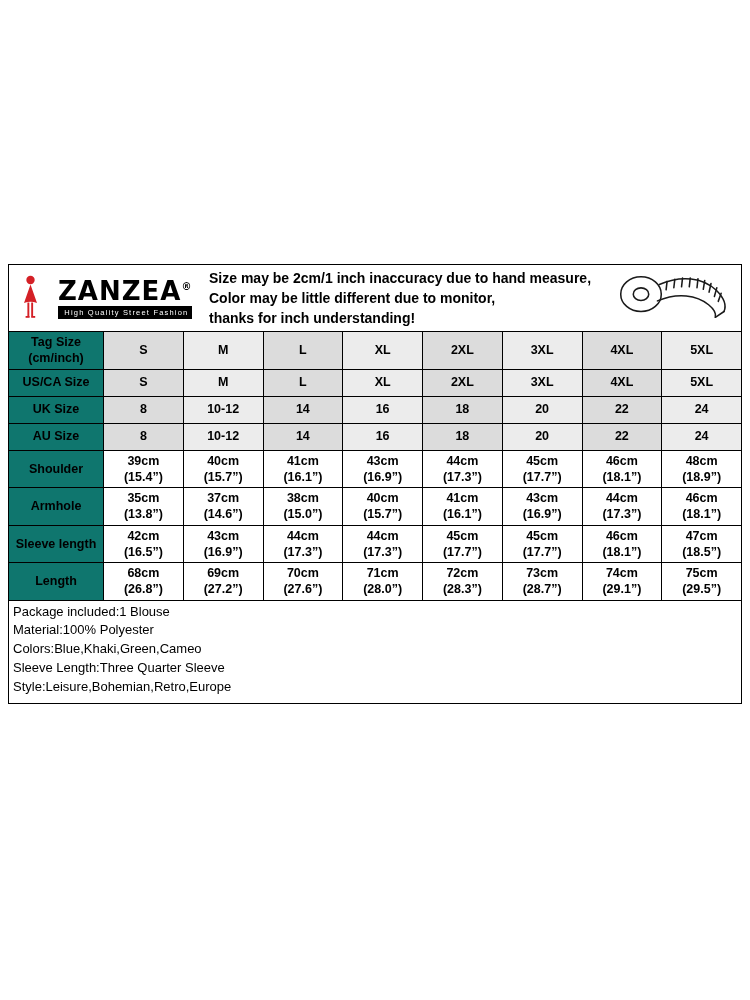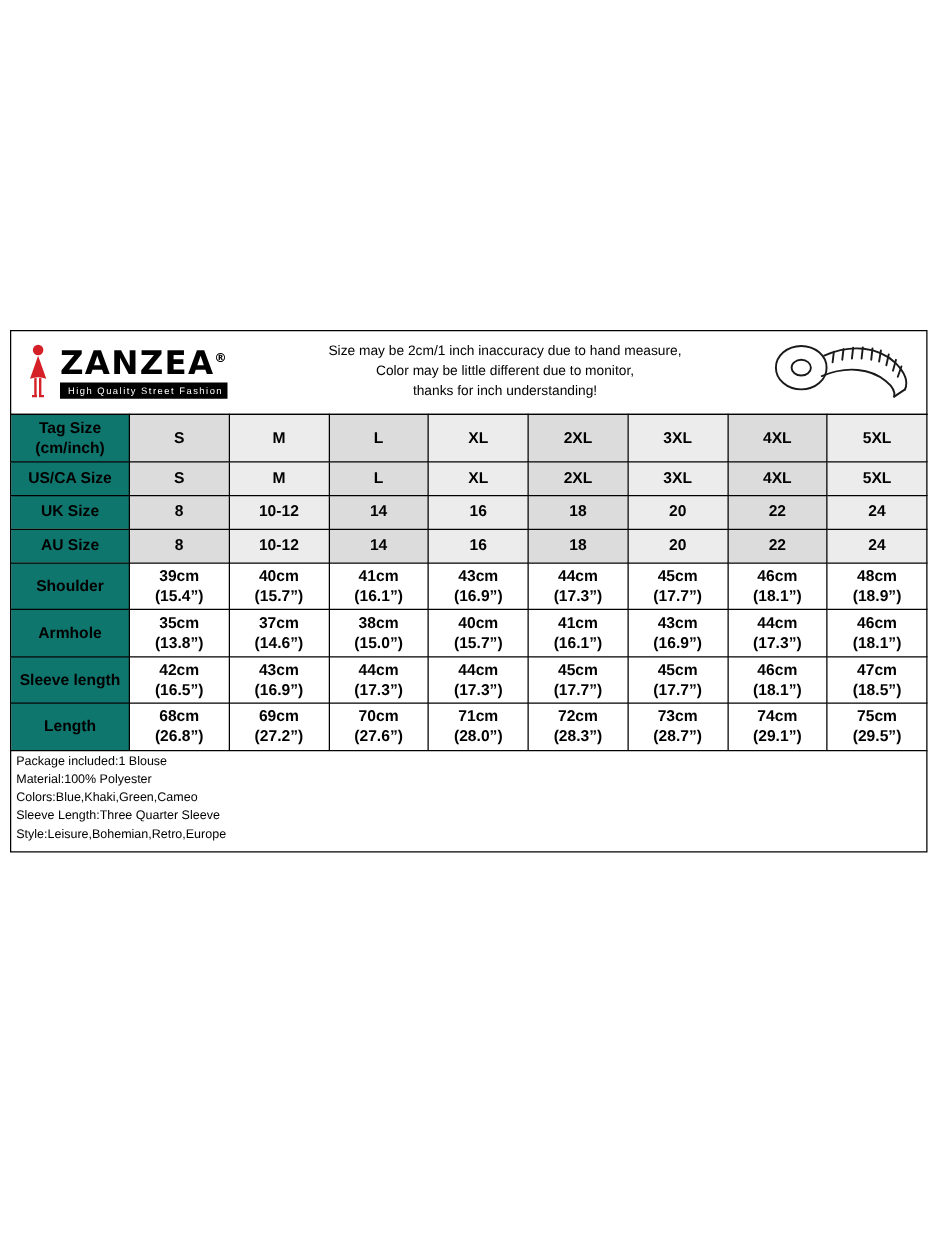--- a/index.html
+++ b/index.html
@@ -2,43 +2,43 @@
 <html><head>
 <meta charset="utf-8">
 <style>
   html,body{margin:0;padding:0}
   body{width:750px;height:1000px;background:#ffffff;position:relative;
        font-family:"Liberation Sans",sans-serif;color:#000}
   .sheet{position:absolute;left:8px;top:264px;width:734px}
 
   
   .header{display:flex;align-items:center;border:1px solid #000;height:68px;padding:0 8px;box-sizing:border-box;background:#fff}
-  .logo{display:flex;align-items:center;gap:5px;flex:0 0 auto;width:188px}
+  .logo{display:flex;align-items:center;gap:15px;flex:0 0 auto;width:188px}
   .logo-text{display:flex;flex-direction:column;align-items:center}
   .brand{font-family:"DejaVu Sans",sans-serif;font-weight:bold;font-size:26px;letter-spacing:1px;line-height:1;white-space:nowrap}
   .reg{font-size:10px;vertical-align:super;font-weight:bold}
   .tagline{background:#000;color:#fff;font-size:7.5px;letter-spacing:1.2px;text-align:right;
            padding:2px 4px;margin-top:2px;white-space:nowrap;align-self:stretch}
-  .disclaimer{flex:1;text-align:center;font-weight:normal;font-size:11px;line-height:1.45;padding:0 4px}
+  .disclaimer{flex:1;text-align:left;font-weight:bold;font-size:14px;line-height:1.45;padding:0 4px}
   .tape{flex:0 0 auto;margin-left:2px}
 
   
   table{border-collapse:collapse;width:100%;table-layout:fixed;margin-top:-1px}
   td{border:1px solid #000;text-align:center;vertical-align:middle;font-weight:bold;
      font-size:12.5px;line-height:1.3;white-space:pre-line;padding:2px 1px}
   .c-label{width:95px}
   tr.tag td{height:31px}
   tr.sz td{height:22px}
   tr.ms td{height:32px}
   td.d{background:#dcdcdc}
   td.l{background:#ececec}
   td.lbl{background:#0f766e}
 
   
-  .details{border:1px solid #000;margin-top:-1px;padding:2px 4px 6px;font-size:10px;line-height:1.45;background:#fff}
+  .details{border:1px solid #000;margin-top:-1px;padding:2px 4px 6px;font-size:13px;line-height:1.45;background:#fff}
 </style>
 </head>
 <body>
 
 <div class="sheet">
 
   <div class="header">
     <div class="logo">
       <svg width="26" height="46" viewBox="0 0 26 46">
         <g fill="#d42026">

